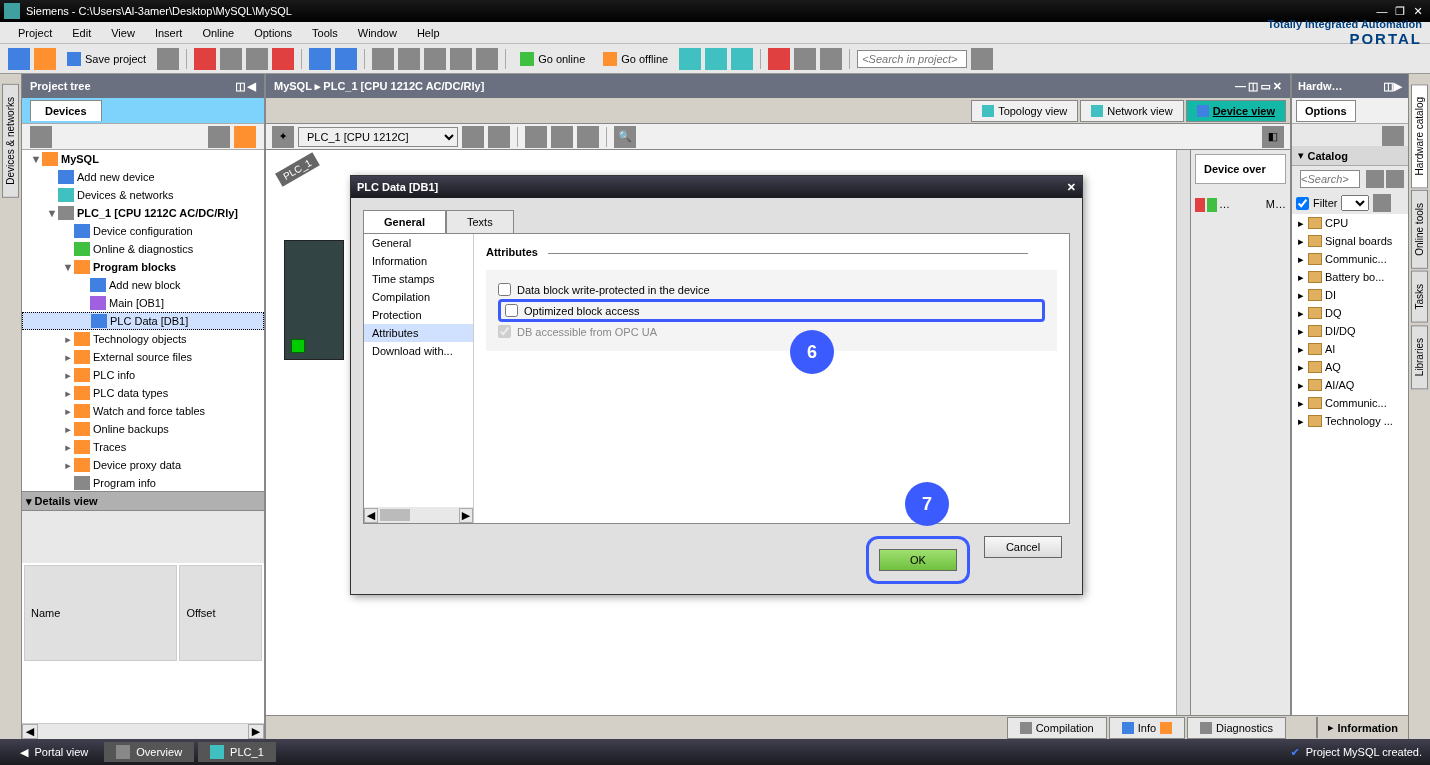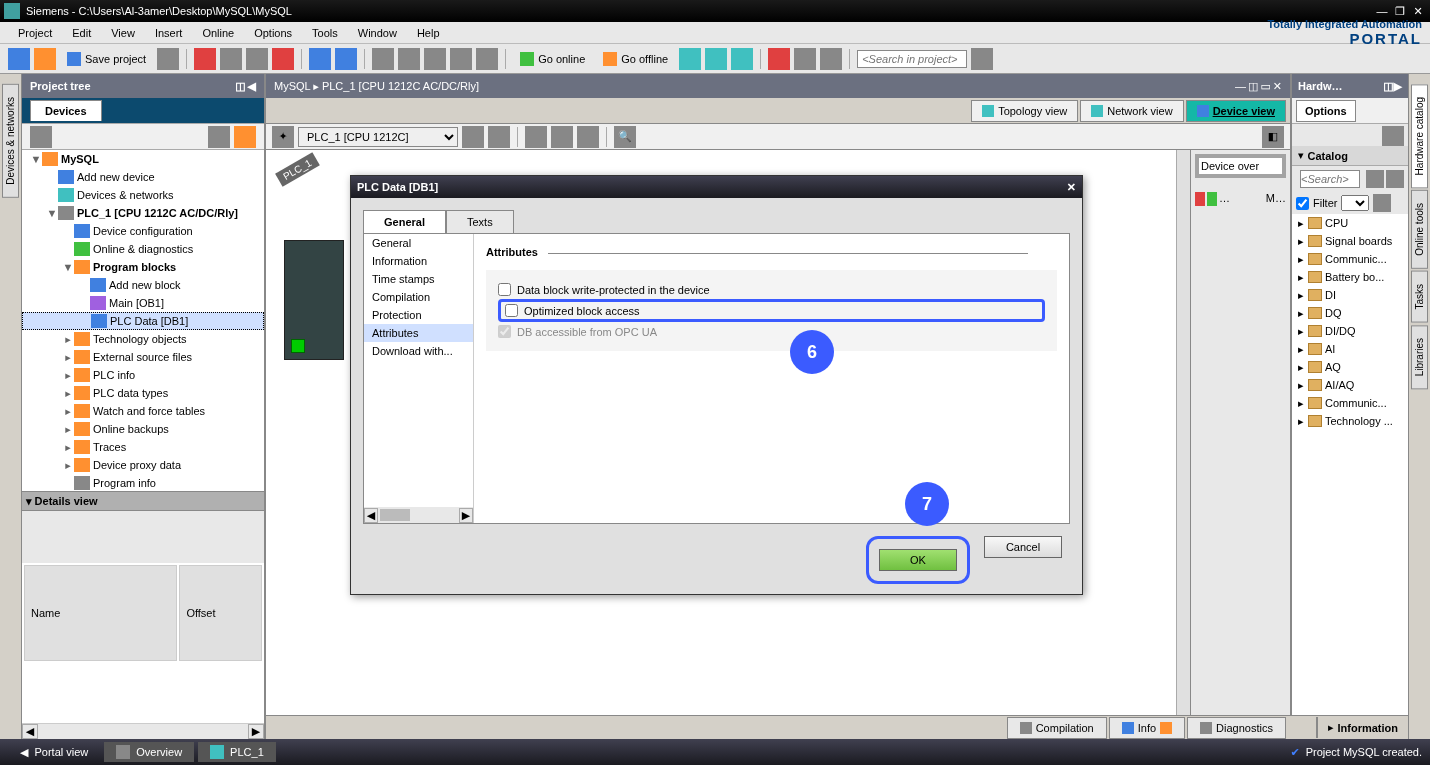--- a/index.html
+++ b/index.html
@@ -27,40 +27,40 @@
   .main-area { display: flex; height: 665px; }
   
   
   .left-tabs { width: 22px; background: #d4d0c8; border-right: 1px solid #888; display: flex; flex-direction: column; align-items: center; padding-top: 10px; }
   .vtab { writing-mode: vertical-rl; transform: rotate(180deg); padding: 12px 2px; background: #e0e0e0; border: 1px solid #888; margin-bottom: 2px; cursor: pointer; font-size: 10px; }
   
   
   .project-tree { width: 244px; background: #e8e8e8; border-right: 2px solid #888; display: flex; flex-direction: column; }
   .pt-header { background: #6b7080; color: #fff; height: 24px; display: flex; align-items: center; padding: 0 8px; font-weight: bold; }
   .pt-header .ctrls { margin-left: auto; display: flex; gap: 2px; }
-  .pt-tabs { height: 26px; display: flex; align-items: center; padding: 0 8px; background: #0c4a6e; border-bottom: 1px solid #aaa; text-align: center; }
+  .pt-tabs { height: 26px; display: flex; align-items: center; padding: 0 8px; background: #7dd3fc; border-bottom: 1px solid #aaa; text-align: center; }
   .pt-tab { padding: 4px 14px; background: #fff; border: 1px solid #888; border-bottom: none; font-weight: bold; }
   .pt-toolbar { height: 26px; display: flex; align-items: center; justify-content: flex-end; padding: 0 8px; gap: 4px; background: #f0f0f0; border-bottom: 1px solid #aaa; }
   .tree { flex: 1; overflow-y: auto; background: #fff; }
   .tree-item { display: flex; align-items: center; height: 18px; padding: 0 4px; cursor: pointer; white-space: nowrap; }
   .tree-item.selected { background: #d0e0ff; border: 1px dotted #000; }
   .tree-item .exp { width: 12px; text-align: center; color: #666; }
   .tree-item .ico { width: 16px; height: 14px; margin-right: 3px; display: inline-block; }
   .tree-item.bold { font-weight: bold; }
   .pad { display: inline-block; }
   
   
   .details-view { background: #e8e8e8; }
   .dv-header { background: #b0b0b0; height: 20px; display: flex; align-items: center; padding: 0 4px; font-weight: bold; border-top: 1px solid #888; border-bottom: 1px solid #888; }
   .dv-table { background: #fff; height: 100px; }
   .dv-table th { text-align: left; padding: 2px 6px; background: #e0e0e0; border: 1px solid #ccc; font-weight: normal; }
   
   
   .center { flex: 1; display: flex; flex-direction: column; background: #c0c0c0; }
-  .center-header { background: #6b7080; color: #fff; height: 24px; display: flex; align-items: center; padding: 0 8px; font-weight: normal; }
+  .center-header { background: #6b7080; color: #fff; height: 24px; display: flex; align-items: center; padding: 0 8px; font-weight: bold; }
   .center-header .ctrls { margin-left: auto; display: flex; gap: 2px; }
   .view-tabs { height: 26px; display: flex; justify-content: flex-end; align-items: center; background: #d4d0c8; padding-right: 4px; gap: 2px; border-bottom: 1px solid #888; }
   .view-tab { padding: 4px 10px; background: #f0f0f0; border: 1px solid #888; display: flex; align-items: center; gap: 4px; cursor: pointer; }
   .view-tab.active { background: #14b8a6; font-weight: bold; text-decoration: underline; }
   .center-toolbar { height: 26px; background: #f0f0f0; display: flex; align-items: center; padding: 0 6px; gap: 4px; border-bottom: 1px solid #888; }
   .device-select { width: 160px; height: 20px; border: 1px solid #888; padding: 0 4px; }
   .editor-body { flex: 1; background: #fff; position: relative; display: flex; }
   .editor-canvas { flex: 1; background: #fff; position: relative; }
   .plc-graphic { position: absolute; left: 18px; top: 90px; width: 60px; height: 120px; background: #344; border: 1px solid #222; }
   .plc-label { position: absolute; left: 10px; top: 12px; transform: rotate(-30deg); background:#666; color:#fff; padding:2px 6px; font-size:10px;}
@@ -408,21 +408,21 @@
     </div>
     <div class="editor-body">
       <div class="editor-canvas">
         <div class="plc-label">PLC_1</div>
         <div class="plc-graphic">
           <div style="position:absolute;bottom:6px;left:6px;width:14px;height:14px;background:#0c0;border:1px solid #060"></div>
         </div>
         <div style="position:absolute;right:0;top:0;bottom:0;width:14px;background:#e0e0e0;border-left:1px solid #aaa"></div>
       </div>
       <div class="device-over">
-        <div style="background:#fff;border:4px solid #a3a3a3;padding:2px;font-weight:normal">Device over</div>
+        <div style="background:#fff;border:1px solid #a3a3a3;padding:8px;font-weight:bold">Device over</div>
         <div style="height:14px"></div>
         <div style="display:flex;gap:2px">
           <span class="i-red" style="width:10px;height:14px"></span>
           <span class="i-green" style="width:10px;height:14px"></span>
           <span style="flex:1">…</span>
           <span>M…</span>
         </div>
       </div>
     </div>
     <div class="bottombar">

